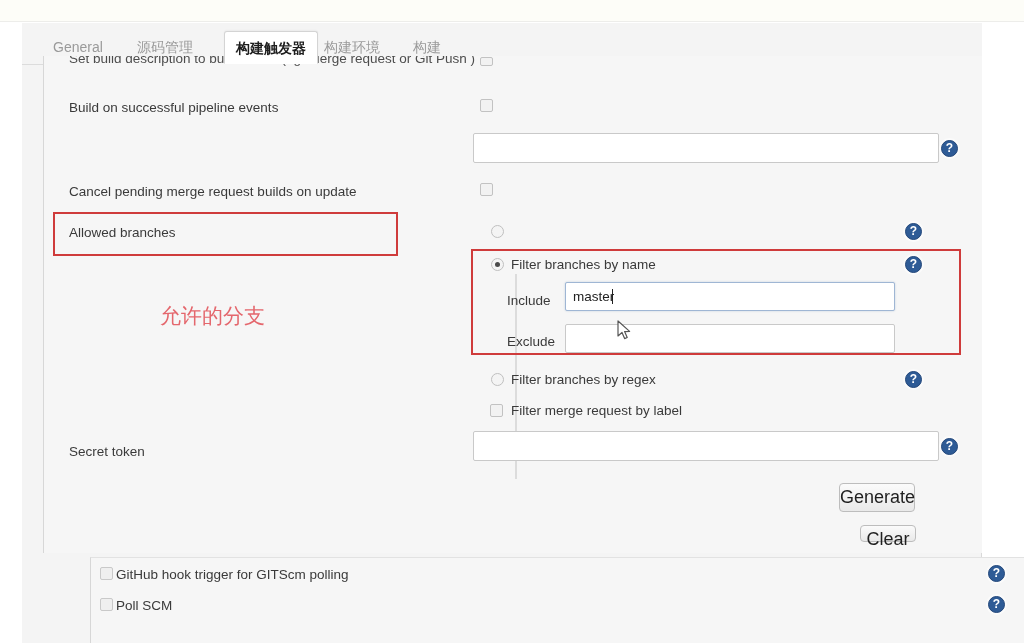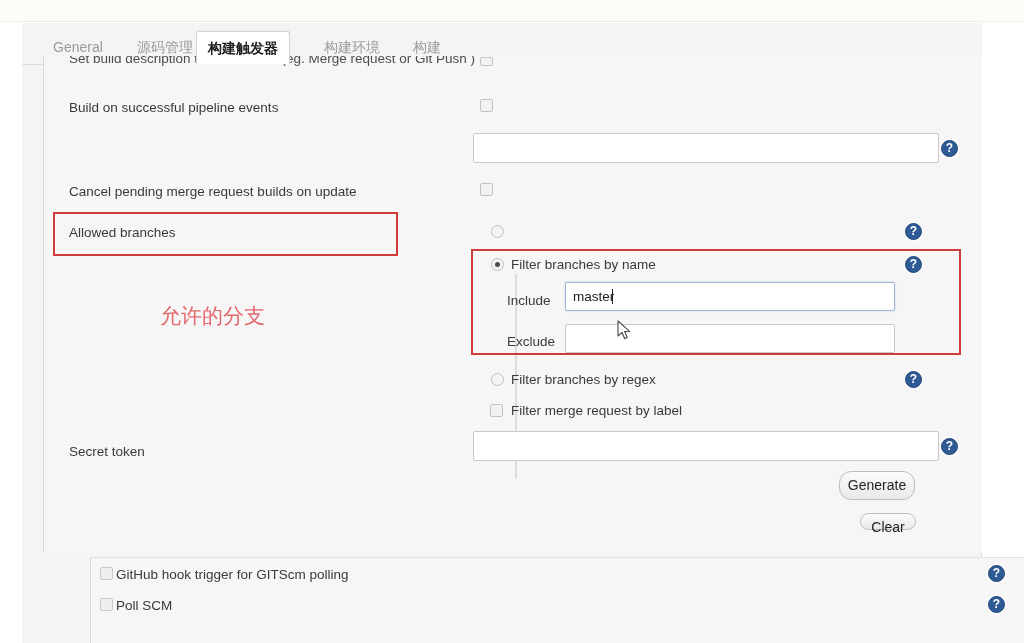--- a/index.html
+++ b/index.html
@@ -150,26 +150,27 @@
     text-align: center;
     cursor: pointer;
     box-shadow: 0 0 0 2px rgba(255,255,255,.55);
   }
 
   
   .btn {
     position: absolute;
     background: linear-gradient(#fbfbfb,#e9e9e9);
     border: 1px solid #bdbdbd;
-    border-radius: 12px;
-    font-size: 14px;
+    border-radius: 4px;
+    font-size: 18px;
     color: #1f1f1f;
     text-align: center;
     cursor: pointer;
     font-family: "Liberation Sans", "DejaVu Sans", sans-serif;
+    margin-top: 12px;
   }
 
   
   .optblock {
     position: absolute;
     left: 471px; top: 218px;
     width: 489px; height: 205px;
     border-left: 2px solid #dcdcdc;
   }
 
@@ -217,21 +218,21 @@
 <body>
 
 <div id="root">
 
   <div class="top-strip"></div>
   <div class="page-area"></div>
 
   <div class="tabbar">
     <div class="tab" style="left:20px;">General</div>
     <div class="tab" style="left:104px;">源码管理</div>
-    <div class="tab active" style="left:174px;">构建触发器</div>
+    <div class="tab active" style="left:202px;">构建触发器</div>
     <div class="tab" style="left:291px;">构建环境</div>
     <div class="tab" style="left:380px;">构建</div>
   </div>
 
   <div class="panel">
     <div class="panel-inner">
 
       <div class="clip-row">
         <div class="row-label">Set build description to build cause (eg. Merge request or Git Push )</div>
       </div>

